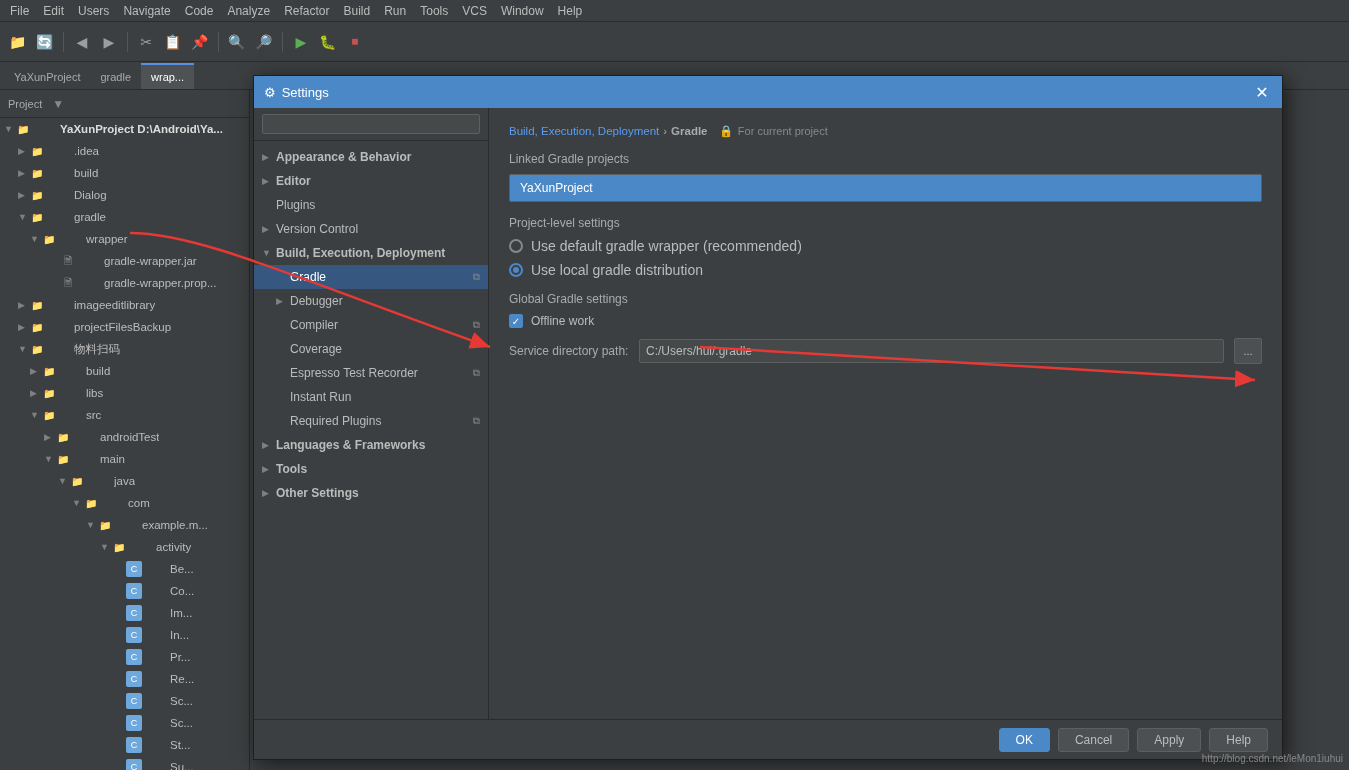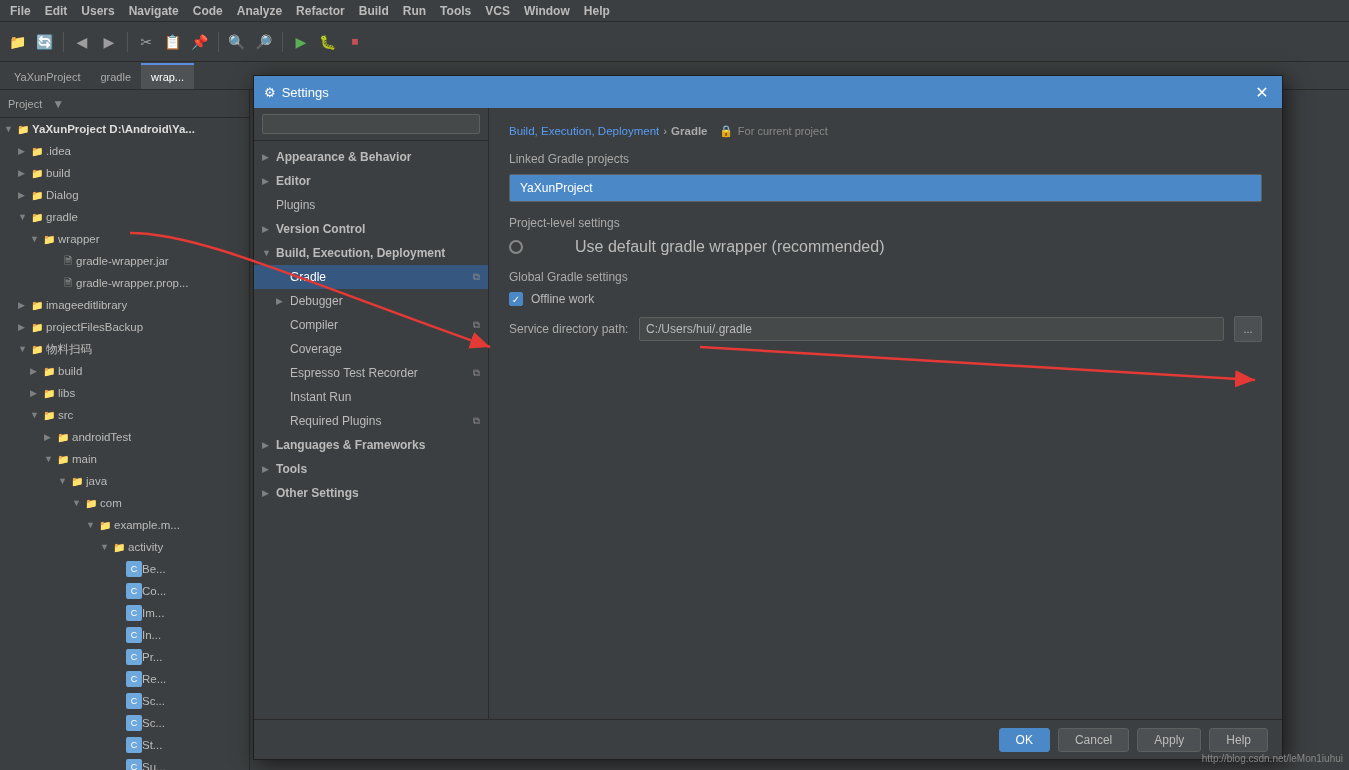--- a/index.html
+++ b/index.html
@@ -30,21 +30,20 @@
       align-items: center;
       padding: 0 4px;
       gap: 2px;
       border-bottom: 1px solid #2b2b2b;
     }
     .menu-item {
       color: #bbbbbb;
       padding: 2px 6px;
       cursor: pointer;
       font-size: 12px;
-      font-weight: bold;
     }
 
     
     .toolbar {
       position: absolute;
       top: 22px; left: 0; right: 0;
       height: 40px;
       background: #3c3f41;
       display: flex;
       align-items: center;
@@ -128,21 +127,21 @@
       font-size: 11.5px;
       cursor: pointer;
       white-space: nowrap;
     }
     .tree-icon { 
       width: 16px; height: 16px; 
       display: inline-flex; align-items: center; justify-content: center;
       font-size: 10px; flex-shrink: 0;
     }
     .tree-arrow { color: #808080; font-size: 9px; width: 12px; flex-shrink: 0; }
-    .tree-label { overflow: hidden; text-overflow: ellipsis; }
+    .tree-label { overflow: hidden; text-overflow: ellipsis; margin-left: 28px; }
 
     
     .settings-dialog {
       position: absolute;
       top: 75px; left: 253px;
       width: 1030px;
       height: 685px;
       background: #3c3f41;
       border: 1px solid #1e1e1e;
       box-shadow: 4px 4px 20px rgba(0,0,0,0.6);
@@ -282,24 +281,23 @@
     .radio-btn.selected {
       border-color: #4a88c7;
     }
     .radio-btn.selected::after {
       content: '';
       width: 6px; height: 6px;
       border-radius: 50%;
       background: #4a88c7;
     }
     .radio-label {
-      font-size: 16px;
+      font-size: 14px;
       color: #bbbbbb;
       cursor: pointer;
-      margin-left: 44px;
     }
 
     .form-row {
       display: flex;
       align-items: center;
       gap: 10px;
       margin-bottom: 8px;
     }
     .form-label {
       font-size: 12px;
@@ -647,21 +645,21 @@
         <div class="stree-item">
           <span class="stree-arrow">▶</span>
           <span style="font-weight:bold;">Editor</span>
         </div>
         <div class="stree-item">
           <span class="stree-arrow"></span>
           <span>Plugins</span>
         </div>
         <div class="stree-item">
           <span class="stree-arrow">▶</span>
-          <span style="font-weight:bold;">Version Control</span>
+          <span style="font-weight:normal;">Version Control</span>
         </div>
         <div class="stree-item">
           <span class="stree-arrow">▼</span>
           <span style="font-weight:bold;">Build, Execution, Deployment</span>
         </div>
         <div class="stree-item active stree-indent1">
           <span class="stree-arrow"></span>
           <span>Gradle</span>
           <span style="margin-left:auto; color:#888; font-size:10px;">⧉</span>
         </div>
@@ -722,20 +720,24 @@
         <div class="linked-project-item">YaXunProject</div>
       </div>
 
       <div class="project-level-label">Project-level settings</div>
 
       <div class="radio-row">
         <div class="radio-btn"></div>
         <span class="radio-label">Use default gradle wrapper (recommended)</span>
       </div>
 
+      <div class="radio-row">
+        <div class="radio-btn selected"></div>
+        <span class="radio-label">Use local gradle distribution</span>
+      </div>
 
 
       <div class="global-gradle-label">Global Gradle settings</div>
 
       <div class="checkbox-row">
         <div class="checkbox checked">✓</div>
         <span class="checkbox-label">Offline work</span>
       </div>
 
       <div class="form-row">

